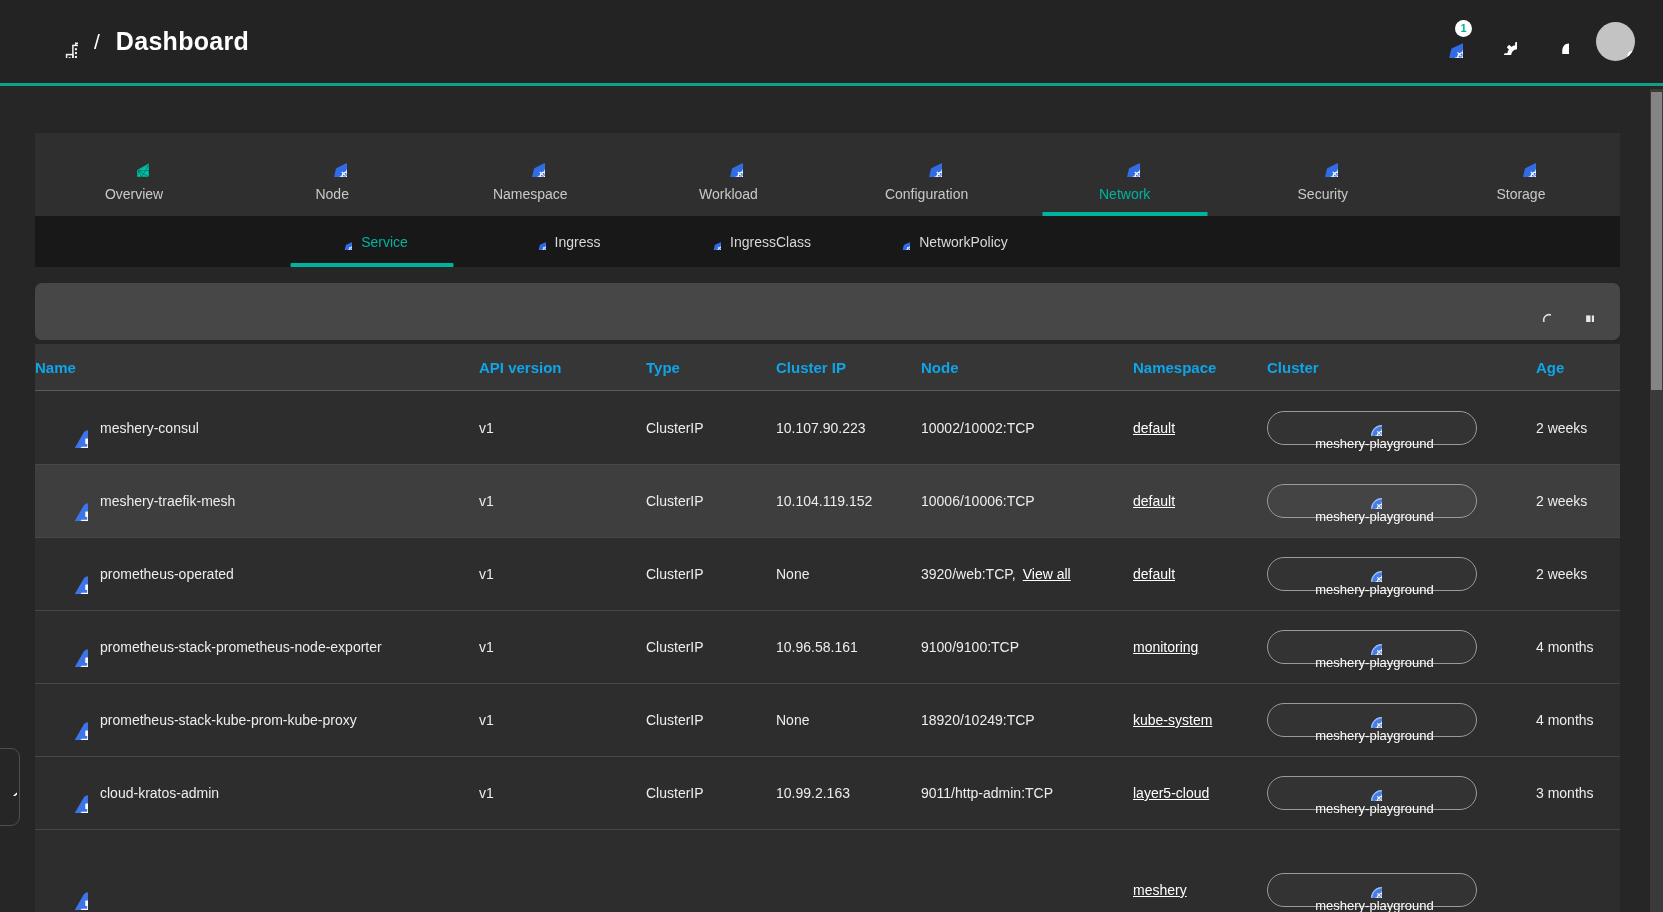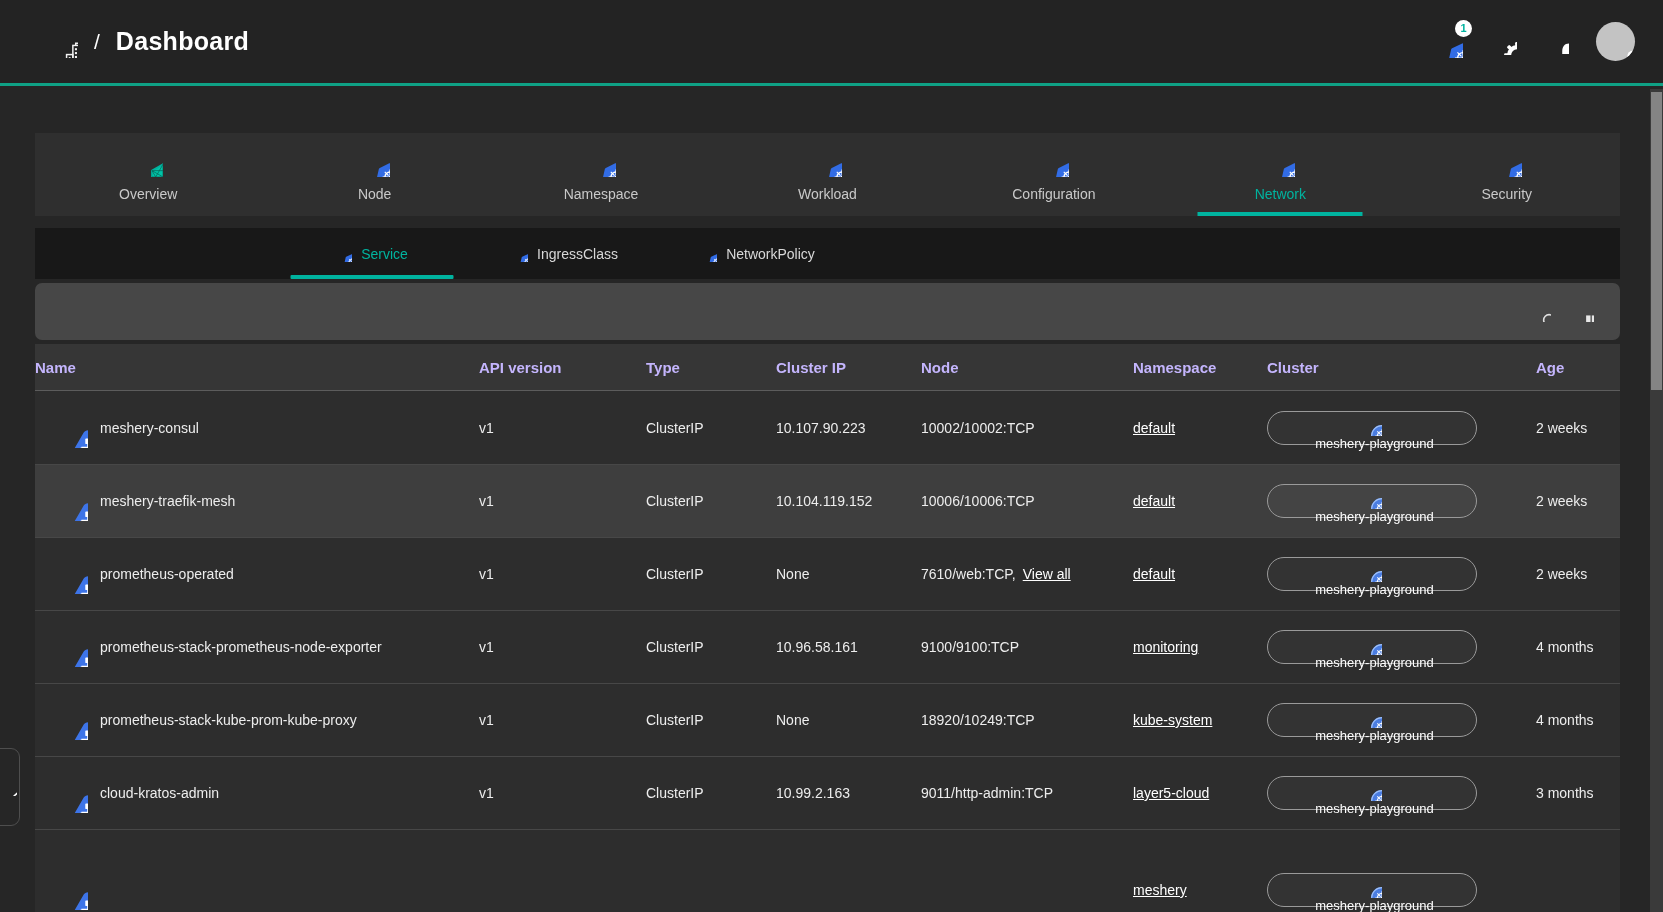--- a/index.html
+++ b/index.html
@@ -50,21 +50,21 @@
   .tab-label{font-size:14px;color:#c9c9c9;}
   .tab.active .tab-label{color:var(--accent);}
   .tab.active::after{
     content:"";position:absolute;bottom:0;left:50%;transform:translateX(-50%);
     width:165px;height:4px;background:var(--accent);
   }
   .tab .tab-icon svg{width:30px;height:30px;}
 
   
   .subtab-bar{
-    position:absolute;left:35px;top:228px;width:1585px;height:51px;background:#181818;
+    position:absolute;left:35px;top:216px;width:1585px;height:51px;background:#181818;
     display:flex;align-items:stretch;padding-left:240px;
   }
   .subtab{
     width:193px;position:relative;display:flex;align-items:center;justify-content:center;
     gap:9px;cursor:pointer;
   }
   .subtab .tab-icon svg{width:17px;height:17px;}
   .subtab-label{font-size:14px;color:#d8d8d8;}
   .subtab.active .subtab-label{color:var(--accent);}
   .subtab.active::after{
@@ -77,21 +77,21 @@
     position:absolute;left:35px;top:283px;width:1585px;height:57px;background:#474747;
     border-radius:7px;display:flex;align-items:center;justify-content:flex-end;
     gap:22px;padding-right:26px;
   }
   .toolbar .iconbtn svg{width:21px;height:21px;}
 
   
   .grid{display:grid;grid-template-columns:444px 167px 130px 145px 212px 134px 269px 84px;}
   .table{position:absolute;left:35px;top:344px;width:1585px;}
   .thead{height:46px;background:#363636;align-items:center;}
-  .th{font-size:15px;font-weight:bold;color:#c4b5fd;display:flex;align-items:center;text-align:right;}
+  .th{font-size:15px;font-weight:bold;color:#0ea5e9;display:flex;align-items:center;text-align:right;}
   .rows{border-top:1px solid #5c5c5c;}
   .row{height:73px;background:#2d2d2d;align-items:center;cursor:pointer;}
   .row + .row{border-top:1px solid #474747;}
   .row.hl{background:#3e3e3e;}
   .row.partial{height:120px;}
   .cell{display:flex;align-items:center;font-size:14px;color:#ededed;min-width:0;}
   .c-name{padding-left:13px;}
   .svc-ic svg{width:40px;height:40px;}
   .nm{margin-left:12px;white-space:nowrap;}
   .plink,.nslink{color:#fff;text-decoration:underline;cursor:pointer;white-space:nowrap;}
@@ -304,30 +304,46 @@
     <span class="tab-label">Network</span>
   </div>
     <div class="tab">
     <span class="tab-icon">
         <svg class="svgic" style="width:30px;height:30px" viewBox="-13 -13 26 26">
           <use href="#k8s"></use>
         </svg>
       </span>
     <span class="tab-label">Security</span>
   </div>
+    <div class="tab">
+    <span class="tab-icon">
+        <svg class="svgic" style="width:30px;height:30px" viewBox="-13 -13 26 26">
+          <use href="#k8s"></use>
+        </svg>
+      </span>
+    <span class="tab-label">Storage</span>
+  </div>
   </nav>
 
 <nav class="subtab-bar">
     <div class="subtab active">
     <span class="tab-icon">
         <svg class="svgic" viewBox="-13 -13 26 26">
           <use href="#k8s"></use>
         </svg>
       </span>
     <span class="subtab-label">Service</span>
+  </div>
+    <div class="subtab">
+    <span class="tab-icon">
+        <svg class="svgic" viewBox="-13 -13 26 26">
+          <use href="#k8s"></use>
+        </svg>
+      </span>
+    <span class="subtab-label">Ingress</span>
   </div>
     <div class="subtab">
     <span class="tab-icon">
         <svg class="svgic" viewBox="-13 -13 26 26">
           <use href="#k8s"></use>
         </svg>
       </span>
     <span class="subtab-label">IngressClass</span>
   </div>
     <div class="subtab">
@@ -433,21 +449,21 @@
             <svg class="svgic" viewBox="-14 -14 28 28">
               <use href="#service"></use>
             </svg>
           </span>
       <span class="nm">prometheus-operated</span>
     </div>
     <div class="cell c-api">v1</div>
     <div class="cell c-type">ClusterIP</div>
     <div class="cell c-ip">None</div>
     <div class="cell c-ports">
-      <span class="pv">7610/web:TCP,</span>
+      <span class="pv">3920/web:TCP,</span>
       <a class="plink">View all</a>
     </div>
     <div class="cell c-ns">
           <a class="nslink">default</a>
         </div>
     <div class="cell c-cluster">
       <span class="chip">
         <span class="chip-ic">
               <svg class="svgic" viewBox="-13 -13 26 26">
                 <use href="#k8s-round"></use>

